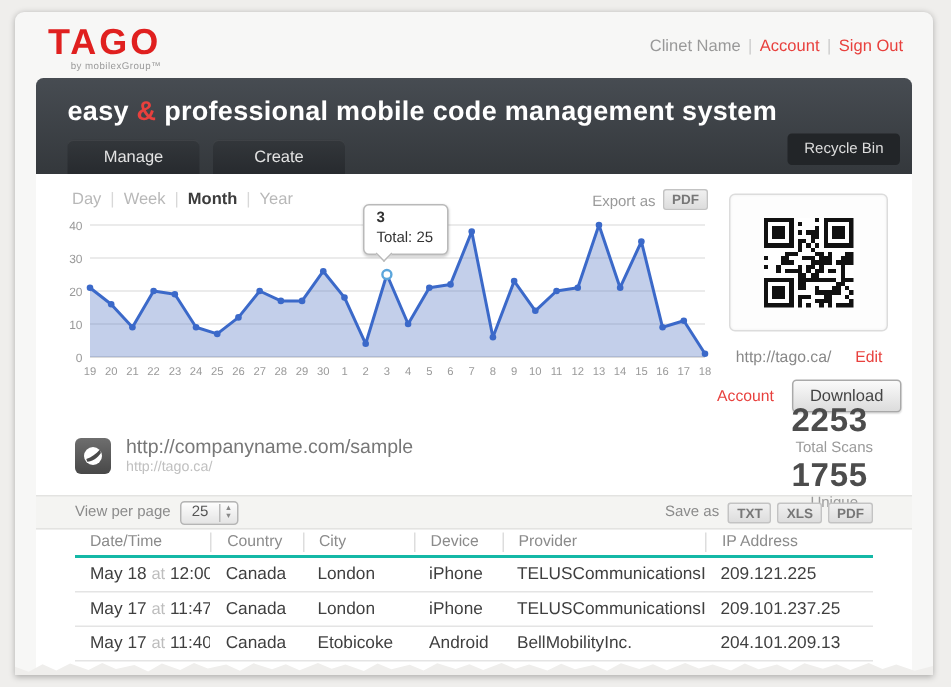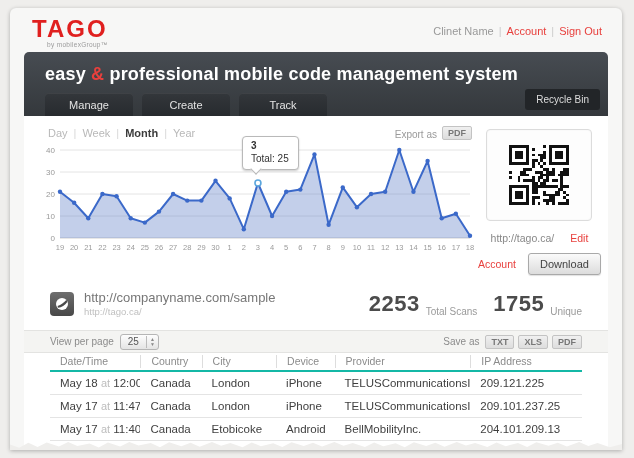--- a/index.html
+++ b/index.html
@@ -65,21 +65,21 @@
   .red-link { color:#e8403d; cursor:pointer; }
   .btn { background:linear-gradient(#fafafa,#dcdcdc); border:1px solid #a9a9a9; border-radius:3px;
          font-size:11px; color:#444; padding:4px 11px; cursor:pointer; box-shadow:0 1px 1px rgba(0,0,0,.12);text-align:right; }
   
   .scan-row { display:flex; justify-content:space-between; align-items:center; padding:9px 26px 7px 26px; height:55px; }
   .scan-left { display:flex; align-items:center; gap:10px; }
   .url-icon { width:24px; height:24px; border-radius:4px; background:linear-gradient(#6e6e6e,#484848);
               display:flex; align-items:center; justify-content:center; }
   .scan-url { font-size:13px; color:#777; line-height:1.2; }
   .scan-short { font-size:9.5px; color:#c0c0c0; }
-  .scan-right { display:flex; align-items:flex-end; }
+  .scan-right { display:flex; align-items:center;flex-direction:column; }
   .big-num { font-size:22px; font-weight:bold; color:#4c4c4c; letter-spacing:.5px; }
   .num-label { font-size:10px; color:#9a9a9a; margin:0 0 0 6px; }
   .num-gap { width:16px; }
   
   .table-controls { height:23px; background:#f4f4f2; border-top:1px solid #e3e3e1; border-bottom:1px solid #e3e3e1;
                     display:flex; justify-content:space-between; align-items:center; padding:0 26px; }
   .tc-left, .tc-right { display:flex; align-items:center; gap:6px; font-size:10px; color:#8b8b8b; }
   .select-chip { display:flex; align-items:center; background:linear-gradient(#fdfdfd,#e4e4e4); border:1px solid #b5b5b5;
                  border-radius:3px; height:16px; font-size:10px; color:#555; cursor:pointer; overflow:hidden; }
   .select-chip .val { padding:0 7px; }
@@ -112,21 +112,20 @@
     <div class="user-links">
       <span>Clinet Name</span><span class="lsep">|</span><span class="red">Account</span><span class="lsep">|</span><span class="red">Sign Out</span>
     </div>
   </div>
 
   <div class="banner">
     <div class="banner-title"><span>easy </span><span class="amp">&amp;</span><span> professional mobile code management system</span></div>
     <div class="tabs-row">
         <div class="tab">Manage</div>
         <div class="tab">Create</div>
-        <div class="tab">Track</div>
       </div>
     <div class="recycle-btn">Recycle Bin</div>
   </div>
 
   <div class="content">
 
     <div class="analytics">
       <div class="chart-col">
         <div class="chart-controls">
           <div class="range-filters"><span class="range">Day</span><span class="sep">|</span><span class="range">Week</span><span class="sep">|</span><span class="range active">Month</span><span class="sep">|</span><span class="range">Year</span></div>

